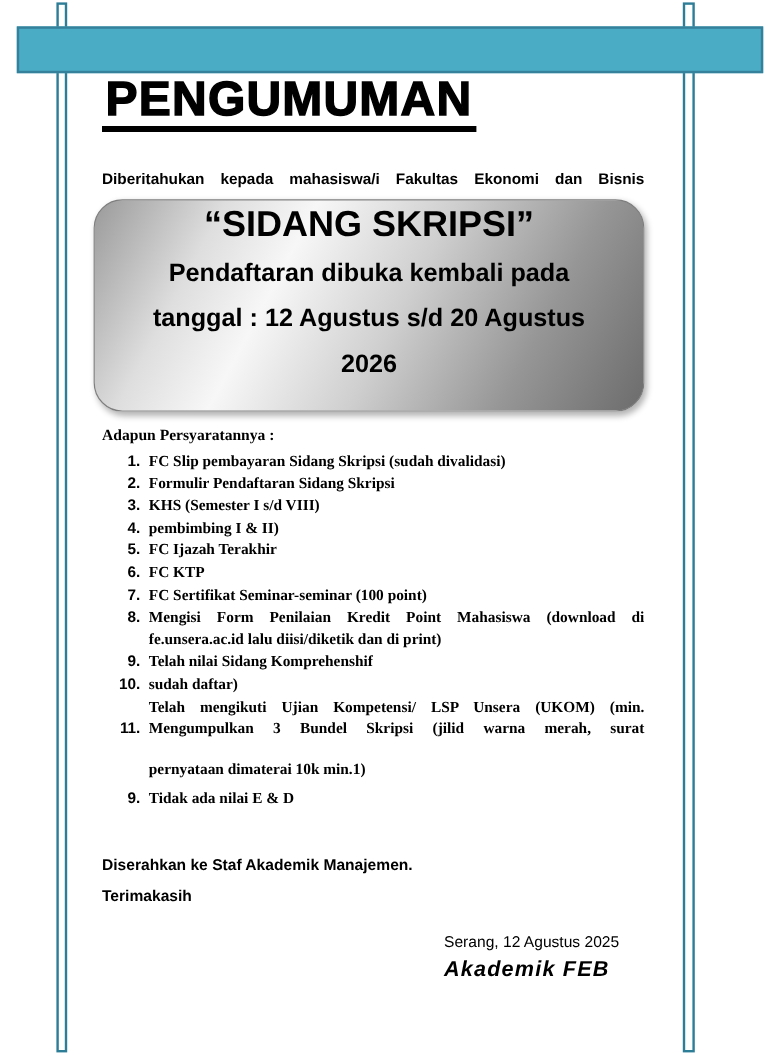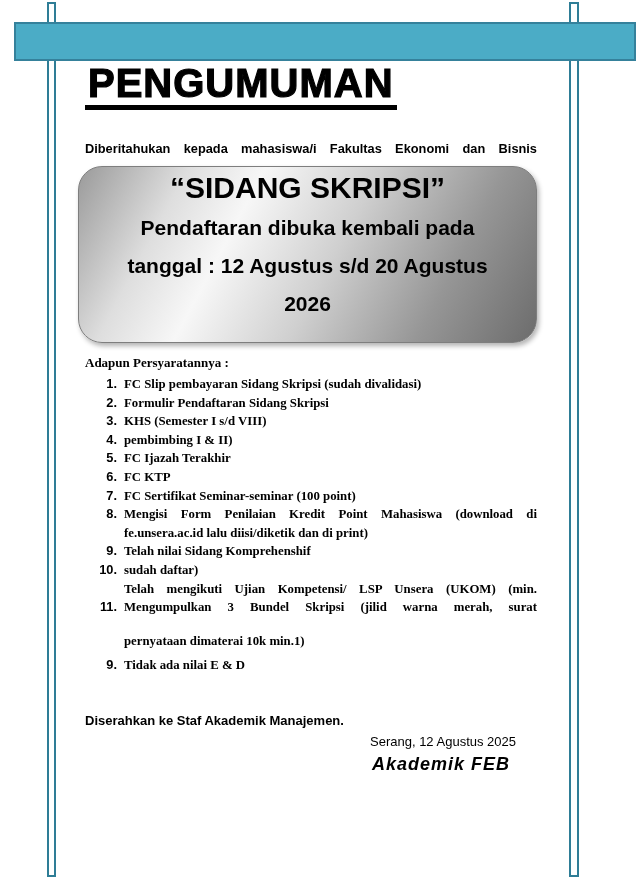--- a/index.html
+++ b/index.html
@@ -40,21 +40,21 @@
   .req-heading{margin-top:11px;font-weight:bold;font-size:13px;line-height:17px;font-family:Liberation Serif, serif;}
   .req-list{margin-top:4px;}
   .req-row{display:flex;font-weight:bold;font-size:12.8px;}
   .req-num{width:32px;text-align:right;margin-right:7px;line-height:18.6px;flex:none;}
   .req-text{flex:1;}
   .req-line{line-height:18.6px;font-family:Liberation Serif, serif;}
   .spaced-line{margin-top:15px;}
   .spaced-row{margin-top:6px;}
   .closing-1{margin-top:38px;font-weight:bold;font-size:13px;line-height:15px;}
   .closing-2{margin-top:11px;font-weight:bold;font-size:13px;line-height:15px;}
-  .sign-block{margin:5px 27px 0 auto;width:140px;text-align:right;}
+  .sign-block{margin:22px 27px 0 auto;width:140px;text-align:left;}
   .sign-date{font-size:13px;line-height:18px;white-space:nowrap;}
   .sign-name{
     font-family:Liberation Sans, sans-serif;font-style:italic;font-weight:bold;
     font-size:18px;line-height:26px;letter-spacing:1px;white-space:nowrap;
   }
 </style>
 </head>
 <body>
 
 <div class="page" style="--bar-fill: #4BACC6; --bar-border: #35819B; --line-color: #2E7D96;">
@@ -153,19 +153,20 @@
         </div>
         <div class="req-row spaced-row">
           <span class="req-num">9.</span>
           <div class="req-text">
             <div class="req-line">Tidak ada nilai E &amp; D</div>
           </div>
         </div>
       </div>
 
     <div class="closing-1">Diserahkan ke Staf Akademik Manajemen.</div>
+    <div class="closing-2">Terimakasih</div>
 
     <div class="sign-block">
       <div class="sign-date">Serang, 12 Agustus 2025</div>
       <div class="sign-name">Akademik FEB</div>
     </div>
   </div>
 </div>
 
 </body></html>

